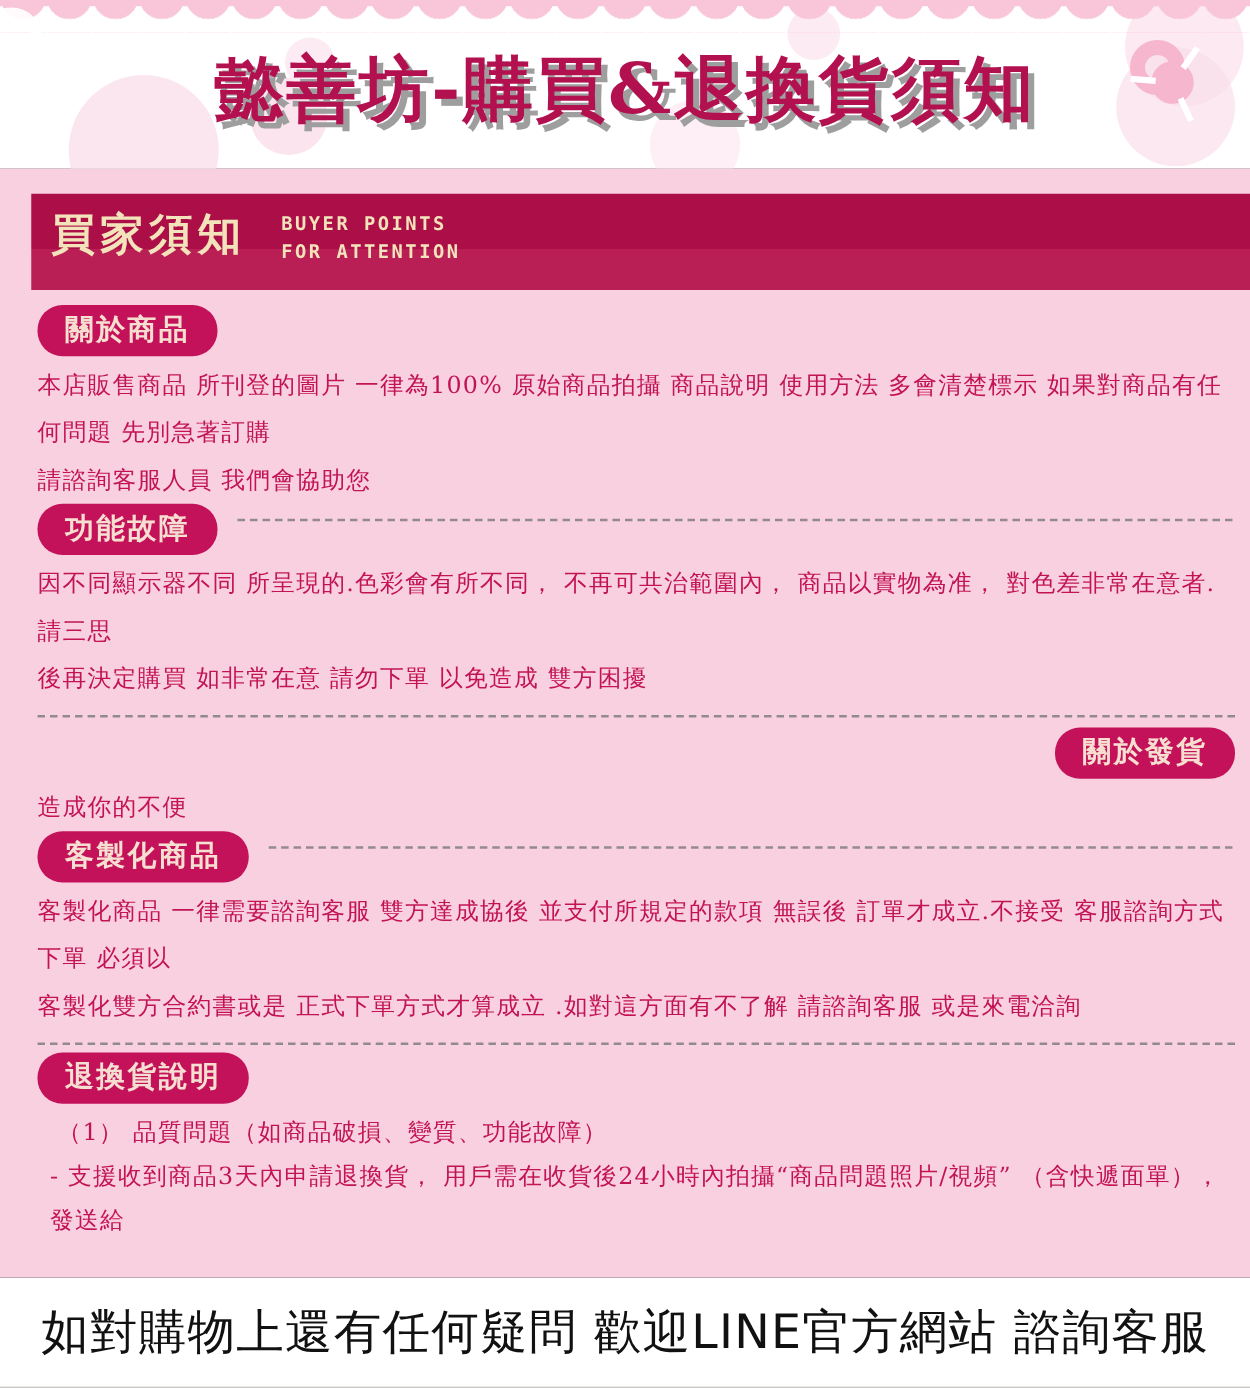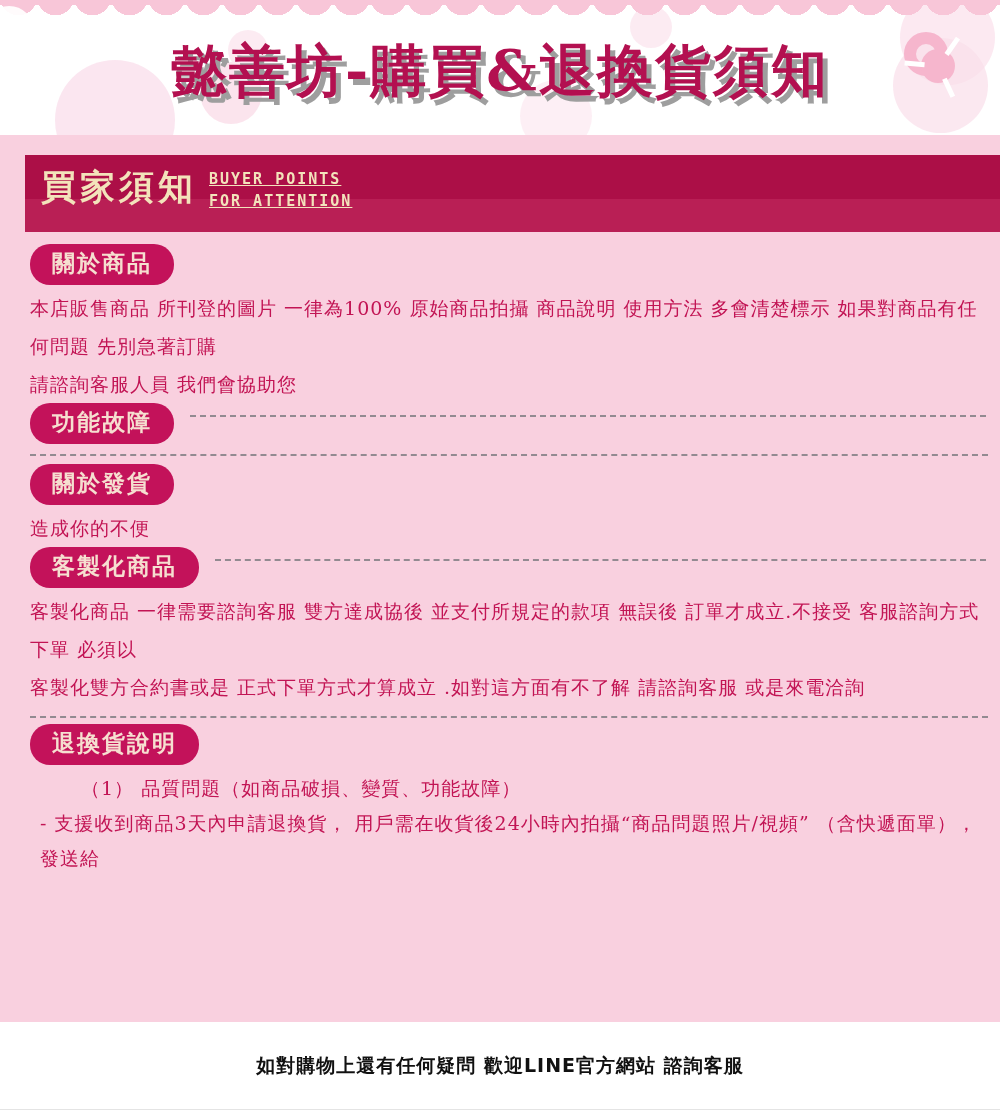--- a/index.html
+++ b/index.html
@@ -44,58 +44,58 @@
   .title{
     position:relative; z-index:3; text-align:center; padding-top:34px;
     font-size:56px; font-weight:900; letter-spacing:2px; color:#b31050;
     text-shadow:5px 6px 0 #9e9e9e; font-family:"DejaVu Serif", serif;
   }
   
   .pink-body{ position:relative; width:100%; height:887px; background:#f9d0df; overflow:hidden; }
   .maroon-band{
     margin:20px 0 12px 25px; height:77px;
     background:linear-gradient(#ac0f47 0%, #ac0f47 57%, #b91f55 57%, #b91f55 100%);
-    display:flex; align-items:flex-start; padding:9px 0 0 16px; gap:12px;
+    display:flex; align-items:flex-start; padding:9px 0 0 16px; gap:28px;
   }
   .band-cn{
     font-size:35px; font-weight:700; letter-spacing:4px; color:#f3e3bb;
     font-family:"DejaVu Sans", sans-serif;
   }
   .band-en{
     margin-top:5px; font-family:"DejaVu Sans Mono", monospace;
     font-size:15px; font-weight:700; letter-spacing:2px; color:#f3e3bb; line-height:1.45;
   }
-  .band-en span{ display:block;text-decoration:underline; }
+  .band-en span{ display:block; }
   .watermark{
     position:absolute; top:116px; right:14px; z-index:5;
     color:rgba(255,255,255,.82); font-size:17px; font-weight:700; letter-spacing:3px;
     font-family:"DejaVu Sans", sans-serif;
   }
   .sec-head{ display:flex; align-items:flex-start; margin-left:30px; margin-right:12px; }
   .badge{
     display:inline-block; background:#c3125a; color:#f6dfd0;
     font-size:23px; font-weight:700; letter-spacing:2px;
     padding:4px 22px 6px 22px; border-radius:20px; white-space:nowrap;
   }
   .dash-fill{ flex:1; border-top:2px dashed #938a91; margin:12px 2px 0 16px; }
   .dash-full{ border-top:2px dashed #938a91; margin:10px 12px 0 30px; }
   .sec-text{
     margin:4px 20px 0 30px; color:#c21454; font-weight:400;
     font-size:19px; line-height:38px; letter-spacing:1px;
   }
-  .mt10{ margin-top:3px; } .mt8{ margin-top:8px; } .mt6{ margin-top:6px;align-items:flex-end; }
+  .mt10{ margin-top:3px; } .mt8{ margin-top:8px;justify-content:flex-end; } .mt6{ margin-top:6px;align-items:flex-end; }
   .returns .sec-text{ line-height:35px; padding-left:10px; }
-  .returns .sec-text p.num{ padding-left:6px;margin-left:35px; }
+  .returns .sec-text p.num{ padding-left:6px; }
   
   .footer{
     width:100%; height:88px; background:#fff; display:flex;
     align-items:center; justify-content:center; border-bottom:1px solid #e4e4e4;
   }
   .footer p{
-    color:#111; font-size:19px; font-weight:700; letter-spacing:1px;
+    color:#111; font-size:38px; font-weight:400; letter-spacing:1px;
     font-family:"DejaVu Sans", sans-serif;
   }
 </style>
 </head>
 <body>
 
 <div class="page">
 
   <div class="top-area">
     <div class="bubble b1"></div>
@@ -131,20 +131,24 @@
     </div>
     <div class="sec-text">
       <p>本店販售商品 所刊登的圖片 一律為100% 原始商品拍攝  商品說明 使用方法 多會清楚標示 如果對商品有任何問題 先別急著訂購</p>
       <p>請諮詢客服人員 我們會協助您</p>
     </div>
 
     <div class="sec-head">
       <span class="badge">功能故障</span>
       <span class="dash-fill"></span>
     </div>
+    <div class="sec-text">
+      <p>因不同顯示器不同 所呈現的.色彩會有所不同， 不再可共治範圍內， 商品以實物為准， 對色差非常在意者.請三思</p>
+      <p>後再決定購買 如非常在意 請勿下單 以免造成 雙方困擾</p>
+    </div>
 
     <div class="dash-full"></div>
     <div class="sec-head mt8">
       <span class="badge">關於發貨</span>
     </div>
     <div class="sec-text">
       <p>造成你的不便</p>
     </div>
 
     <div class="sec-head">

